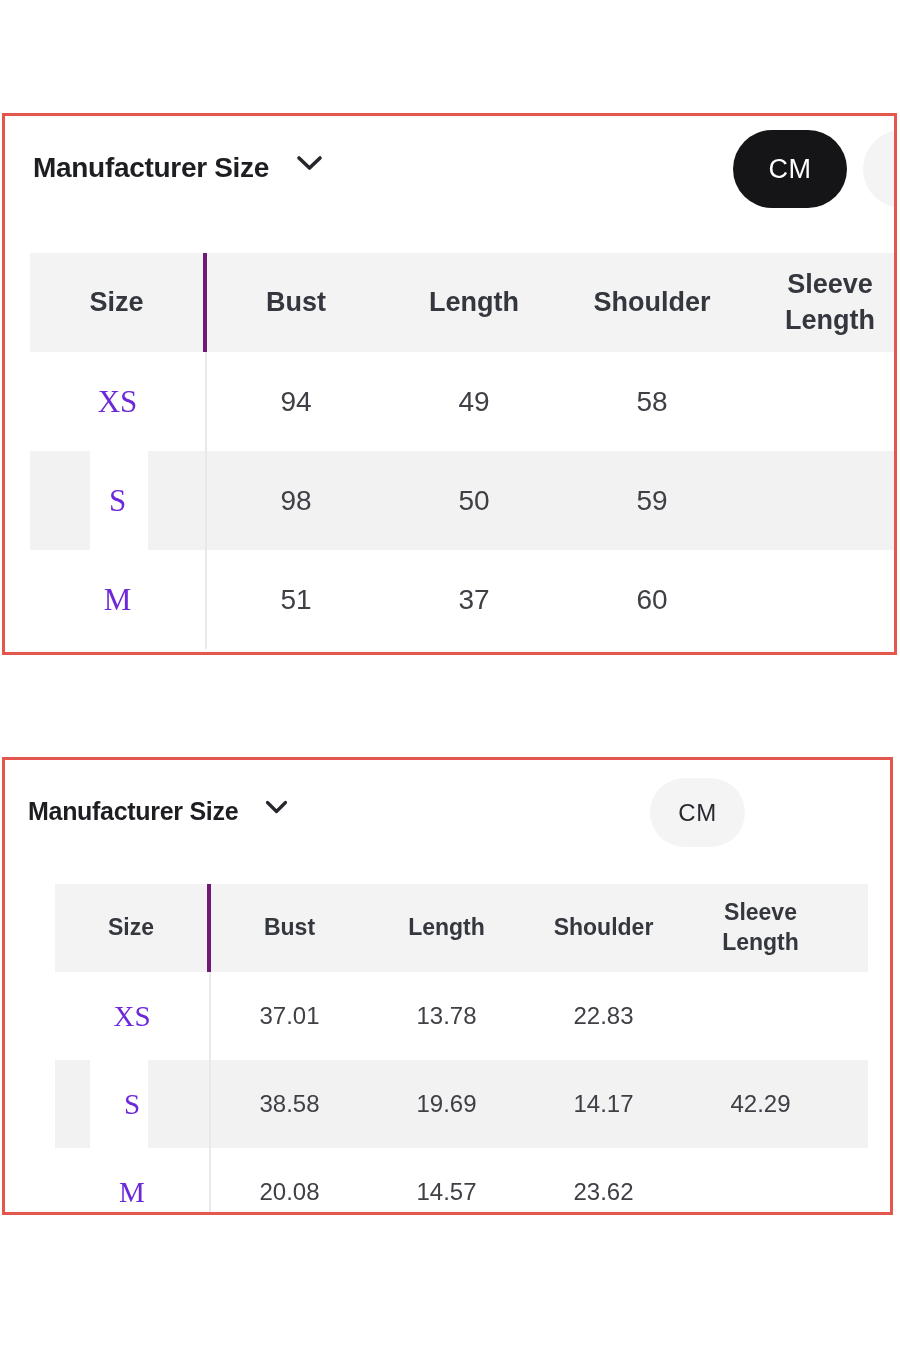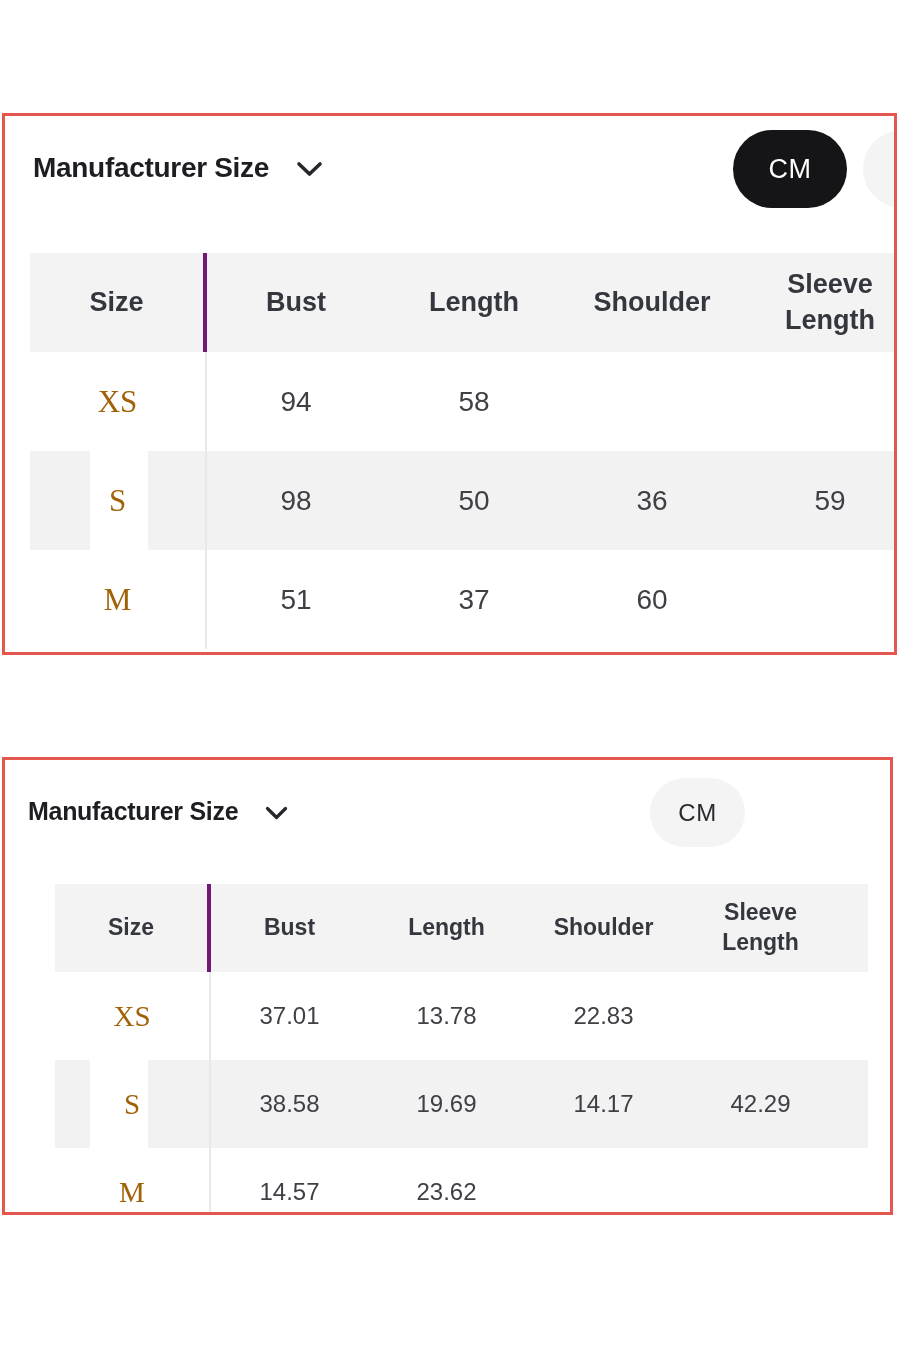--- a/index.html
+++ b/index.html
@@ -8,21 +8,21 @@
     font-family:"Liberation Sans","DejaVu Sans",sans-serif;
     overflow:hidden;
   }
   .panel{
     position:absolute;left:2px;background:#ffffff;
     border:3px solid #e4574f;box-sizing:border-box;overflow:hidden;
   }
   #panel-cm{top:113px;width:895px;height:542px;}
   #panel-in{top:757px;width:891px;height:458px;}
 
-  .title-row{position:absolute;display:flex;align-items:center;gap:27px;cursor:pointer;}
+  .title-row{position:absolute;display:flex;align-items:flex-start;gap:27px;cursor:pointer;}
   #panel-cm .title-row{left:28px;top:36px;}
   #panel-in .title-row{left:23px;top:37px;}
   .title{font-weight:bold;color:#1d1e22;letter-spacing:-0.3px;}
   #panel-cm .title{font-size:28px;}
   #panel-in .title{font-size:25px;}
   .chev{display:block;margin-top:3px;}
 
   .pill{
     position:absolute;display:flex;align-items:center;justify-content:center;
     border-radius:40px;cursor:pointer;letter-spacing:0.5px;
@@ -64,21 +64,21 @@
   #panel-in .sleeve-head{max-width:95px;}
 
   .trow.body .cell{color:#3e4046;}
   #panel-cm .trow.body .cell{font-size:28px;}
   #panel-in .trow.body .cell{font-size:24px;}
   .trow.striped{background:#f2f2f2;}
 
   .size-cell{position:relative;}
   .size-label{
     font-family:"Liberation Serif","DejaVu Serif",serif;
-    color:#a16207;position:relative;z-index:2;
+    color:#6d28d9;position:relative;z-index:2;
   }
   #panel-cm .size-label{font-size:31px;}
   #panel-in .size-label{font-size:29px;}
   .sel-box{position:absolute;top:0;bottom:0;background:#ffffff;z-index:1;}
   #panel-cm .sel-box{left:60px;width:58px;}
   #panel-in .sel-box{left:35px;width:58px;}
 </style>
 </head>
 <body>
 
@@ -100,30 +100,30 @@
       <div class="cell c3">Shoulder</div>
       <div class="cell c4">
           <span class="sleeve-head">Sleeve Length</span>
         </div>
     </div>
     <div class="trow body">
       <div class="cell c0 size-cell">
           <span class="size-label">XS</span>
         </div>
       <div class="cell c1">94</div>
+      <div class="cell c2">49</div>
       <div class="cell c4">58</div>
     </div>
     <div class="trow body striped">
       <div class="cell c0 size-cell">
         <span class="sel-box"></span>
         <span class="size-label">S</span>
       </div>
       <div class="cell c1">98</div>
       <div class="cell c2">50</div>
-      <div class="cell c3">36</div>
       <div class="cell c4">59</div>
     </div>
     <div class="trow body">
       <div class="cell c0 size-cell">
           <span class="size-label">M</span>
         </div>
       <div class="cell c2">51</div>
       <div class="cell c3">37</div>
       <div class="cell c4">60</div>
     </div>
@@ -164,17 +164,18 @@
       </div>
       <div class="cell c1">38.58</div>
       <div class="cell c2">19.69</div>
       <div class="cell c3">14.17</div>
       <div class="cell c4">42.29</div>
     </div>
     <div class="trow body">
       <div class="cell c0 size-cell">
           <span class="size-label">M</span>
         </div>
+      <div class="cell c2">20.08</div>
       <div class="cell c3">14.57</div>
       <div class="cell c4">23.62</div>
     </div>
   </div>
 </div>
 
 </body></html>

